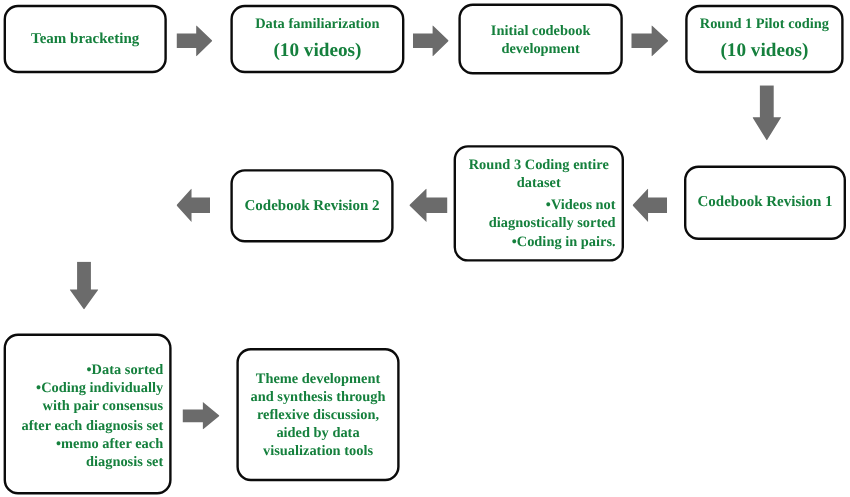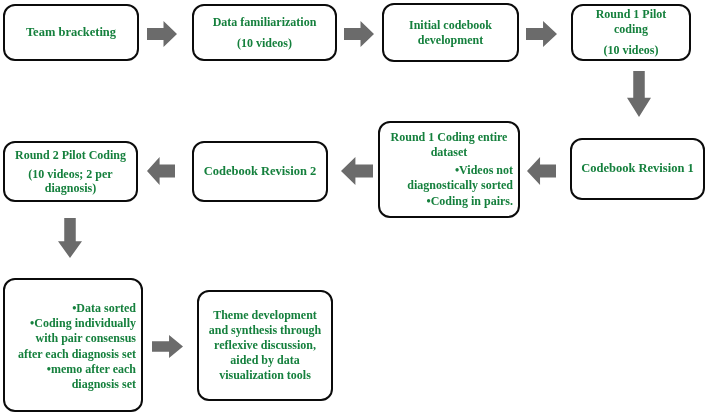--- a/index.html
+++ b/index.html
@@ -31,21 +31,21 @@
     font-weight: bold;
   }
   .box .title {
     font-size: 12px;
     line-height: 1.25;
   }
   .box.single .title {
     font-size: 12.5px;
   }
   .box .subtitle {
-    font-size: 12px;
+    font-size: 16px;
     line-height: 1.2;
     margin-top: 6px;
   }
   .box .bullets {
     font-size: 12px;
     line-height: 1.27;
     margin-top: 3px;
     white-space: pre-line;
     text-align: right;
   }
@@ -80,51 +80,47 @@
   </div>
 
   <div class="arrow right" style="left:344px; top:21px; width:30px; height:26px;"></div>
 
   <div class="box" style="left:382px; top:3px; width:137px; height:59px;">
     <div class="title">Initial codebook development</div>
   </div>
 
   <div class="arrow right" style="left:526px; top:21px; width:31px; height:26px;"></div>
 
-  <div class="box" style="left:571px; top:4px; width:120px; height:57px;">
+  <div class="box" style="left:571px; top:4px; width:132px; height:57px;">
     <div class="title">Round 1 Pilot coding</div>
     <div class="subtitle">(10 videos)</div>
   </div>
 
   <div class="arrow down" style="left:627px; top:71px; width:24px; height:46px;"></div>
 
   <div class="box single" style="left:570px; top:138px; width:135px; height:62px;">
     <div class="title">Codebook Revision 1</div>
   </div>
 
   <div class="arrow left" style="left:527px; top:157px; width:29px; height:28px;"></div>
 
   <div class="box" style="left:378px; top:121px; width:142px; height:97px;">
-    <div class="title">Round 1 Coding entire dataset</div>
+    <div class="title">Round 3 Coding entire dataset</div>
     <div class="bullets">•Videos not diagnostically sorted
 •Coding in pairs.</div>
   </div>
 
   <div class="arrow left" style="left:341px; top:157px; width:32px; height:28px;"></div>
 
   <div class="box single" style="left:192px; top:141px; width:136px; height:61px;">
     <div class="title">Codebook Revision 2</div>
   </div>
 
   <div class="arrow left" style="left:147px; top:157px; width:28px; height:28px;"></div>
 
-  <div class="box" style="left:3px; top:141px; width:135px; height:61px;">
-    <div class="title">Round 2 Pilot Coding</div>
-    <div class="subtitle" style="margin-top:4px;">(10 videos; 2 per diagnosis)</div>
-  </div>
 
   <div class="arrow down" style="left:58px; top:218px; width:24px; height:40px;"></div>
 
   <div class="box" style="left:3px; top:278px; width:140px; height:134px;">
     <div class="bullets">•Data sorted
 •Coding individually with pair consensus after each diagnosis set
 •memo after each diagnosis set</div>
   </div>
 
   <div class="arrow right" style="left:152px; top:335px; width:31px; height:23px;"></div>

